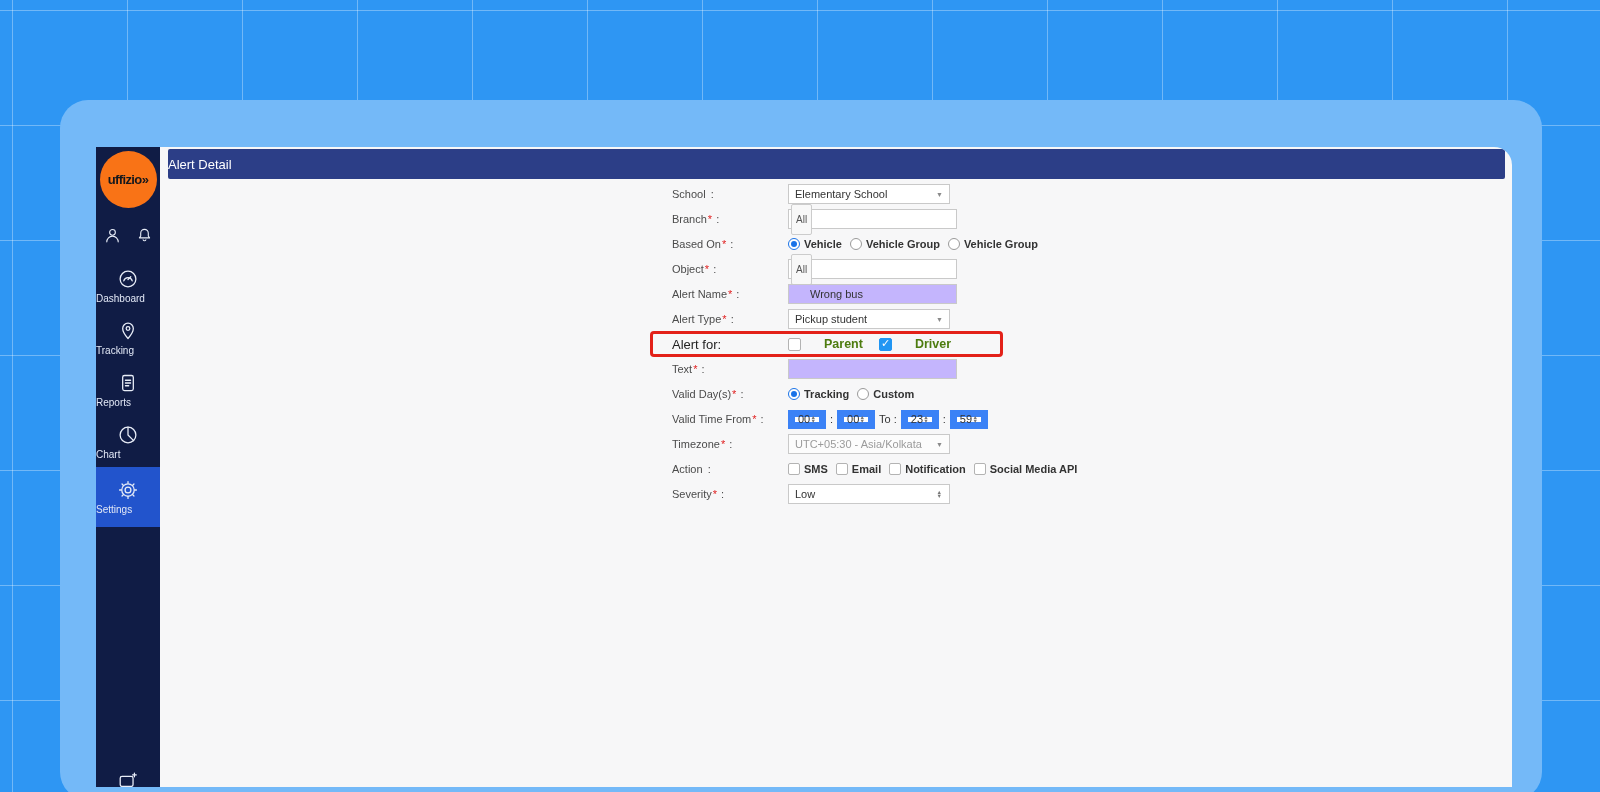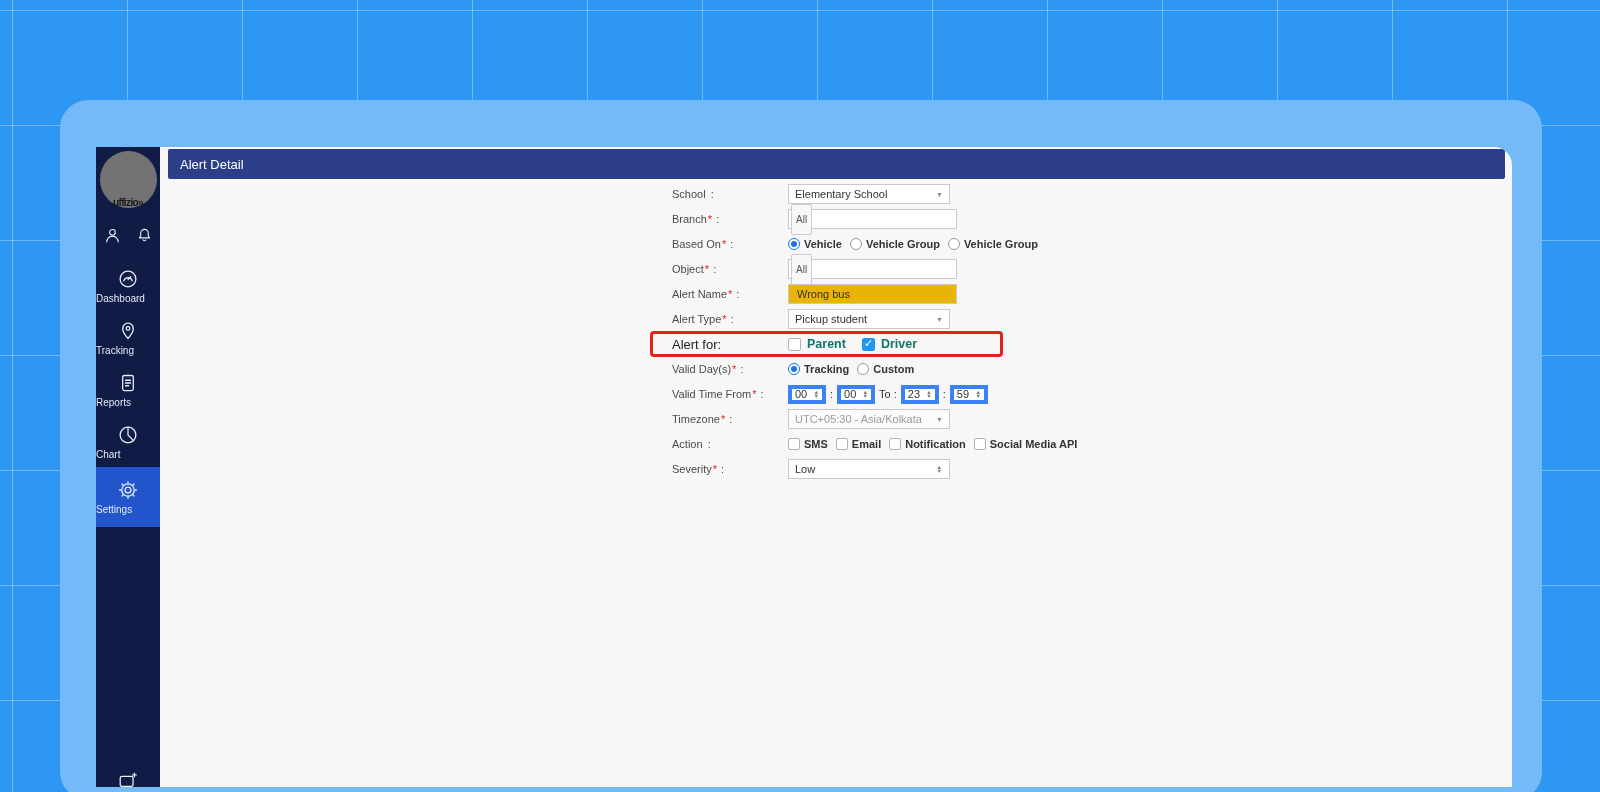--- a/index.html
+++ b/index.html
@@ -19,88 +19,88 @@
     position:absolute; left:60px; top:100px; width:1482px; height:700px;
     background:#74b9f8; border-radius:28px;
   }
 
   
   .sidebar {
     position:absolute; left:36px; top:47px; width:64px; height:640px;
     background:#101c45; overflow:hidden;
   }
   .logo {
-    width:57px; height:57px; border-radius:50%; background:#737373;
-    margin:4px auto 0; display:flex; align-items:flex-end; justify-content:center;
-    font-size:10px; font-weight:700; color:#15181d; letter-spacing:-0.6px;
+    width:57px; height:57px; border-radius:50%; background:#f97316;
+    margin:4px auto 0; display:flex; align-items:center; justify-content:center;
+    font-size:13px; font-weight:700; color:#15181d; letter-spacing:-0.6px;
   }
   .topicons { display:flex; justify-content:center; gap:13px; margin-top:18px; }
   .topicons svg { width:19px; height:19px; display:block; cursor:pointer; }
   .nav { margin-top:14px; }
   .navitem { padding:9px 0 7px; text-align:left; color:#e2e8f6; font-size:10px; cursor:pointer; }
   .navitem svg { width:22px; height:22px; display:block; margin:0 auto 3px; }
   .navitem.active { background:#2254cc; padding:12px 0 12px; }
   .bottomicon { position:absolute; left:0; right:0; top:622px; text-align:center; }
   .bottomicon svg { width:22px; height:22px; }
   .icon-stroke { stroke:#e8edf8; stroke-width:1.4; fill:none; stroke-linecap:round; stroke-linejoin:round; }
 
   
   .panel {
     position:absolute; left:100px; top:47px; width:1352px; height:640px;
     background:#f7f7f8; border-radius:0 18px 0 0; overflow:hidden;
   }
   .headerbar {
     margin:2px 7px 0 8px; height:30px; background:#2c3e87; border-radius:2px;
-    color:#fff; font-size:13px; display:flex; align-items:center; padding-left:12px;
+    color:#fff; font-size:13px; display:flex; align-items:center; 
   }
 
   
   .form { margin-top:5px; }
   .row { display:flex; align-items:center; padding-left:512px; margin-bottom:5px; height:20px; position:relative; }
   .lbl { width:116px; font-size:11px; color:#4b4b4b; flex-shrink:0; }
   .lbl .req { color:#e02020; margin:0 1px; }
   .lbl.big { font-size:13px; color:#222; }
   .ctl { display:flex; align-items:center; }
 
   .select {
     width:162px; height:20px; background:#fff; border:1px solid #c9c9c9;
     display:flex; align-items:center; justify-content:space-between;
     padding:0 6px; font-size:11px; color:#333; cursor:pointer;
   }
   .select .arr { font-size:7px; color:#8a8a8a; }
   .select .ud { margin-right:1px; }
   .select.dis { color:#9b9b9b; background:#fcfcfc; cursor:default; }
 
   .tinput {
-    width:169px; height:20px; border:1px solid #c9c9c9; background:#eab308;
-    font-size:11px; color:#333; padding:0 8px; font-family:inherit;
+    width:169px; height:20px; border:1px solid #c9c9c9; background:#c4b5fd;
+    font-size:11px; color:#333; padding:0 21px; font-family:inherit;
   }
   .chipbox { width:169px; height:20px; border:1px solid #c9c9c9; background:#fff;
     display:flex; align-items:center; padding:0 2px; cursor:text; }
   .chip { border:1px solid #ccc; background:#f8f8f8; color:#555; font-size:10px;
     line-height:13px; padding:8px 4px; border-radius:2px; }
 
   .radio { width:12px; height:12px; border:1px solid #9a9a9a; border-radius:50%;
     background:#fff; display:inline-block; position:relative; margin-right:4px; flex-shrink:0; cursor:pointer; }
   .radio.sel { border-color:#1a73e8; }
   .radio.sel::after { content:""; position:absolute; inset:2px; border-radius:50%; background:#1a73e8; }
   .optlbl { font-size:11px; color:#333; margin-right:8px; white-space:nowrap;font-weight:bold; }
 
   .cb { width:12px; height:12px; border:1px solid #b3b3b3; border-radius:2px;
     background:#fff; display:inline-block; margin-right:4px; position:relative; flex-shrink:0; cursor:pointer; }
   .cb.checked { background:#2196f3; border-color:#2196f3; }
   .cb.checked::after { content:"\2713"; color:#fff; font-size:10px; position:absolute; left:1px; top:-2px; }
   .cb.lg { width:13px; height:13px; margin-right:6px; }
   .cb.lg.checked::after { font-size:11px; left:1px; top:-2px; }
-  .optlbl.lg { font-size:12.5px; color:#0f766e; margin-right:16px; }
+  .optlbl.lg { font-size:12.5px; color:#4d7c0f; margin-right:16px;margin-left:17px; }
 
   .redbox { position:absolute; left:490px; top:-3px; width:353px; height:26px;
     border:3px solid #e32119; border-radius:4px; pointer-events:none; }
 
-  .spin { width:38px; height:19px; border:4px solid #3b82f6; background:#fff;
+  .spin { width:38px; height:19px; border:7px solid #3b82f6; background:#fff;
     display:flex; align-items:center; justify-content:space-between; padding:0 3px;
     font-size:11px; color:#333; }
   .ud { display:flex; flex-direction:column; align-items:center; color:#777; }
   .ud i { font-style:normal; font-size:5.5px; line-height:4.5px; }
   .sep { margin:0 4px; font-size:11px; color:#333; white-space:nowrap; }
 </style>
 </head>
 <body>
 
 <div class="bg">
@@ -252,20 +252,28 @@
             <span>Alert for:</span>
           </div>
           <div class="ctl">
             <span class="cb lg"></span>
             <span class="optlbl lg">Parent</span>
             <span class="cb lg checked"></span>
             <span class="optlbl lg">Driver</span>
           </div>
         </div>
 
+        <div class="row">
+          <div class="lbl">
+            <span>Text</span><span class="req">*</span><span> :</span>
+          </div>
+          <div class="ctl">
+            <input class="tinput" type="text" value="" style="">
+          </div>
+        </div>
 
         <div class="row">
           <div class="lbl">
             <span>Valid Day(s)</span><span class="req">*</span><span> :</span>
           </div>
           <div class="ctl">
             <span class="radio sel"></span>
             <span class="optlbl">Tracking</span>
             <span class="radio"></span>
             <span class="optlbl">Custom</span>

